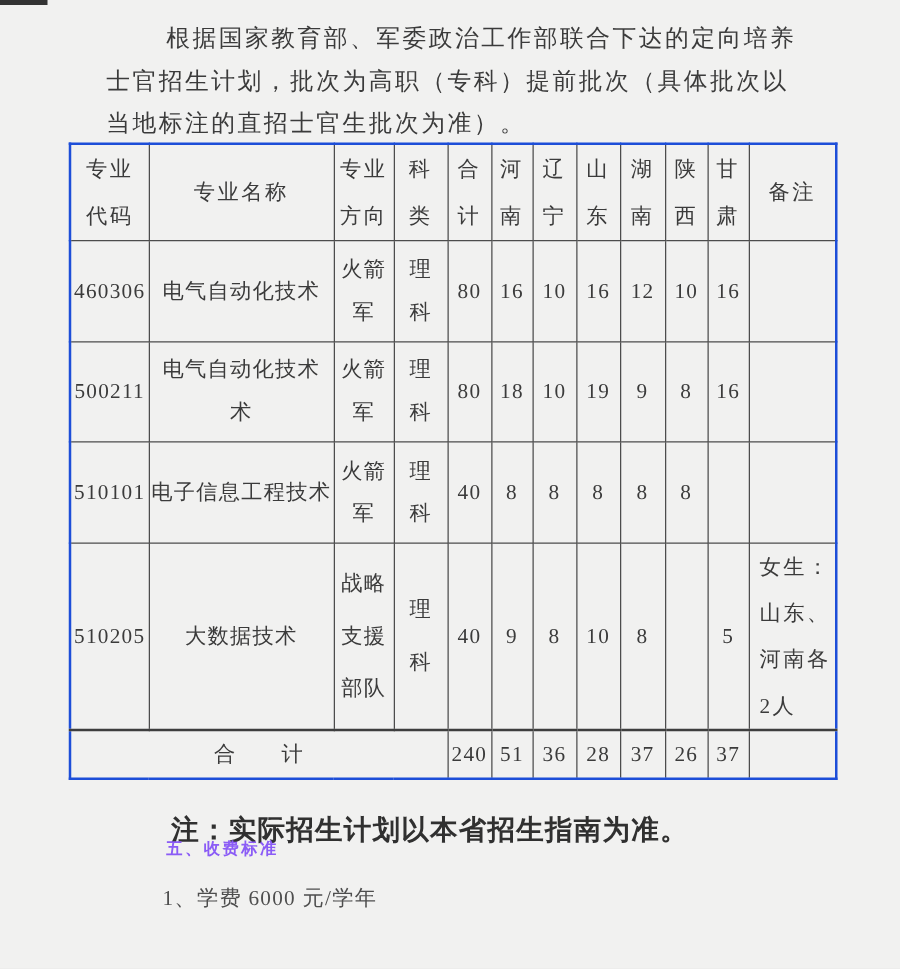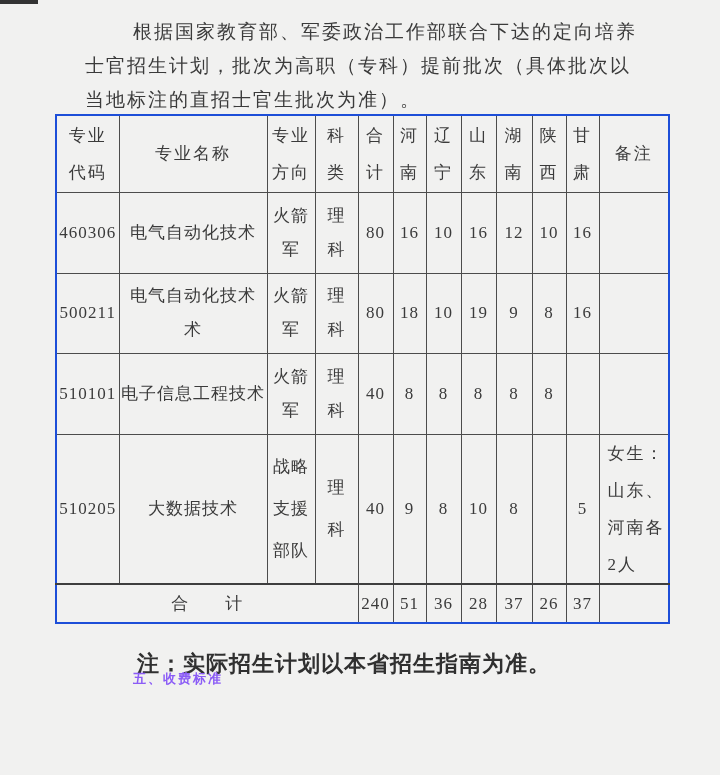--- a/index.html
+++ b/index.html
@@ -244,13 +244,14 @@
         <td>37</td>
         <td>26</td>
         <td>37</td>
         <td class="remark-cell"></td>
       </tr>
     </tbody>
   </table>
 
   <div class="note-line">注：实际招生计划以本省招生指南为准。</div>
   <div class="section-title">五、收费标准</div>
+  <div class="fee-item i-0">1、学费 6000 元/学年</div>
 </div>
 
 </body></html>

